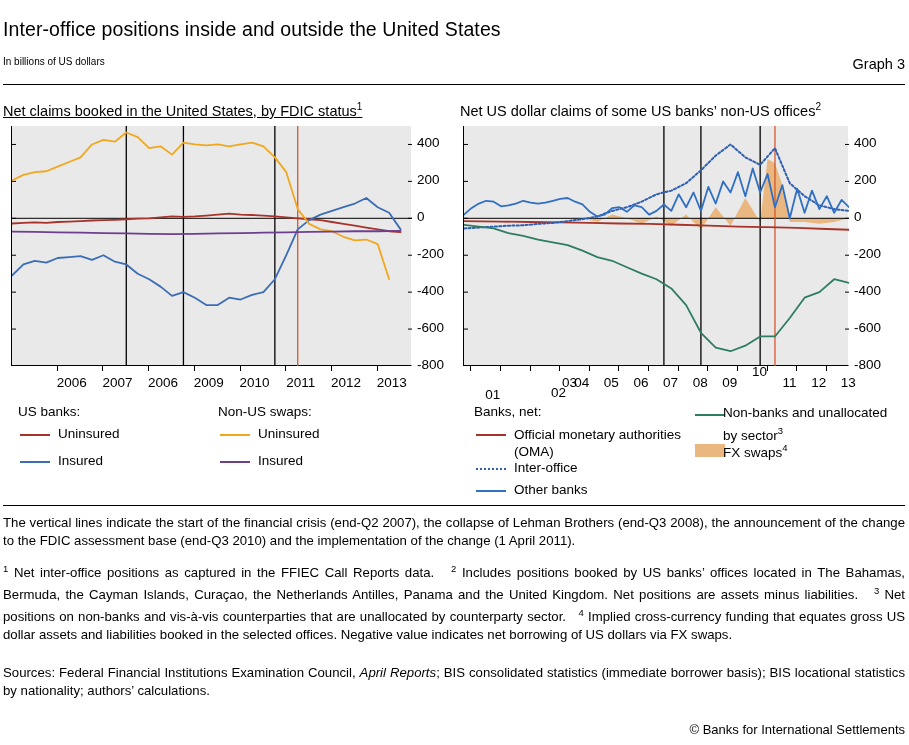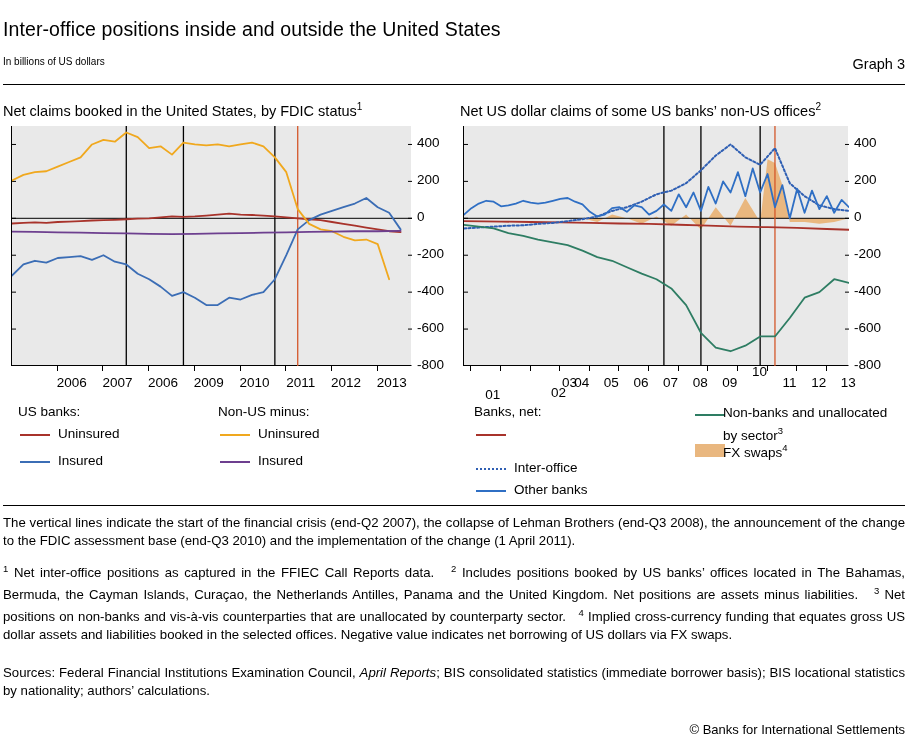--- a/index.html
+++ b/index.html
@@ -78,21 +78,21 @@
 </head>
 <body>
 
 <div class="page">
 
   <div class="title">Inter-office positions inside and outside the United States</div>
   <div class="subtitle">In billions of US dollars</div>
   <div class="graphno">Graph 3</div>
   <div class="rule r1"></div>
 
-  <div class="panel-title" style="left:3px;top:101px;">
+  <div class="panel-title" style="left:3px;top:101px;text-decoration:underline;">
     <span>Net claims booked in the United States, by FDIC status</span><sup>1</sup>
   </div>
 
   <div class="panel-title" style="left:460px;top:101px;">
     <span>Net US dollar claims of some US banks’ non-US offices</span><sup>2</sup>
   </div>
 
   <div class="plot" id="plot-left" style="left:11px;top:126px;width:400px;height:240px;">
     <svg id="svg-left" width="400" height="240" viewBox="0 0 400 240" preserveAspectRatio="none">
         <line x1="0" y1="92.30769230769229" x2="400" y2="92.30769230769229" stroke="#000" stroke-width="1"></line>
@@ -208,37 +208,40 @@
       <div class="xlab" style="left: 706.942px; top: 364px; width: 60px;">10</div>
       <div class="tick" style="left: 766.558px; top: 366px; width: 1px; height: 5px;"></div>
       <div class="xlab" style="left: 736.558px; top: 375px; width: 60px;">11</div>
       <div class="tick" style="left: 796.173px; top: 366px; width: 1px; height: 5px;"></div>
       <div class="xlab" style="left: 766.173px; top: 375px; width: 60px;">12</div>
       <div class="tick" style="left: 825.788px; top: 366px; width: 1px; height: 5px;"></div>
       <div class="xlab" style="left: 795.788px; top: 375px; width: 60px;">13</div>
     </div>
 
   <div class="legend-head" style="left:18px;top:404px;">US banks:</div>
-  <div class="legend-head" style="left:218px;top:404px;">Non-US minus:</div>
+  <div class="legend-head" style="left:218px;top:404px;">Non-US swaps:</div>
 
   <div class="swatch-line" style="left:20px;top:434px;border-top-color:#a8332b;"></div>
   <div class="legend-item" style="left:58px;top:426px;">Uninsured</div>
 
   <div class="swatch-line" style="left:20px;top:461px;border-top-color:#3b6db5;"></div>
   <div class="legend-item" style="left:58px;top:453px;">Insured</div>
 
   <div class="swatch-line" style="left:220px;top:434px;border-top-color:#f0a81e;"></div>
   <div class="legend-item" style="left:258px;top:426px;">Uninsured</div>
 
   <div class="swatch-line" style="left:220px;top:461px;border-top-color:#6d3f8f;"></div>
   <div class="legend-item" style="left:258px;top:453px;">Insured</div>
 
   <div class="legend-head" style="left:474px;top:404px;">Banks, net:</div>
 
   <div class="swatch-line" style="left:476px;top:434px;border-top-color:#a8332b;"></div>
+  <div class="legend-item" style="left:514px;top:426px;width:180px;white-space:normal;line-height:17px;">
+    <span>Official monetary authorities (OMA)</span>
+  </div>
 
   <div class="swatch-dot" style="left:476px;top:468px;"></div>
   <div class="legend-item" style="left:514px;top:460px;">Inter-office</div>
 
   <div class="swatch-line" style="left:476px;top:490px;border-top-color:#2f6fc4;"></div>
   <div class="legend-item" style="left:514px;top:482px;">Other banks</div>
 
   <div class="swatch-line" style="left:695px;top:414px;border-top-color:#2e7d63;"></div>
   <div class="legend-item" style="left:723px;top:404px;width:175px;white-space:normal;line-height:17.5px;">
     <span>Non-banks and unallocated by sector</span><sup style="font-size:9.5px;vertical-align:super;">3</sup>

